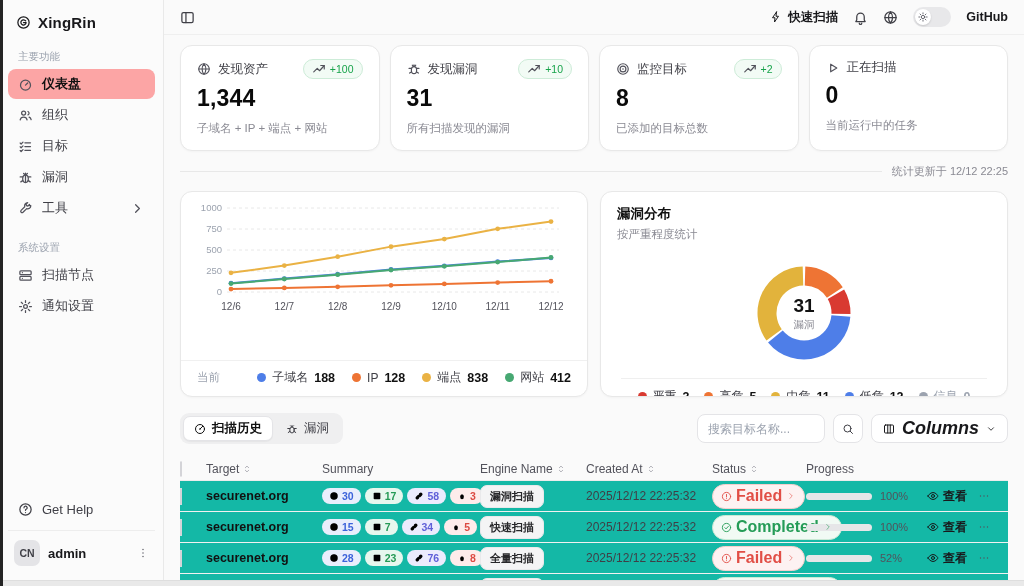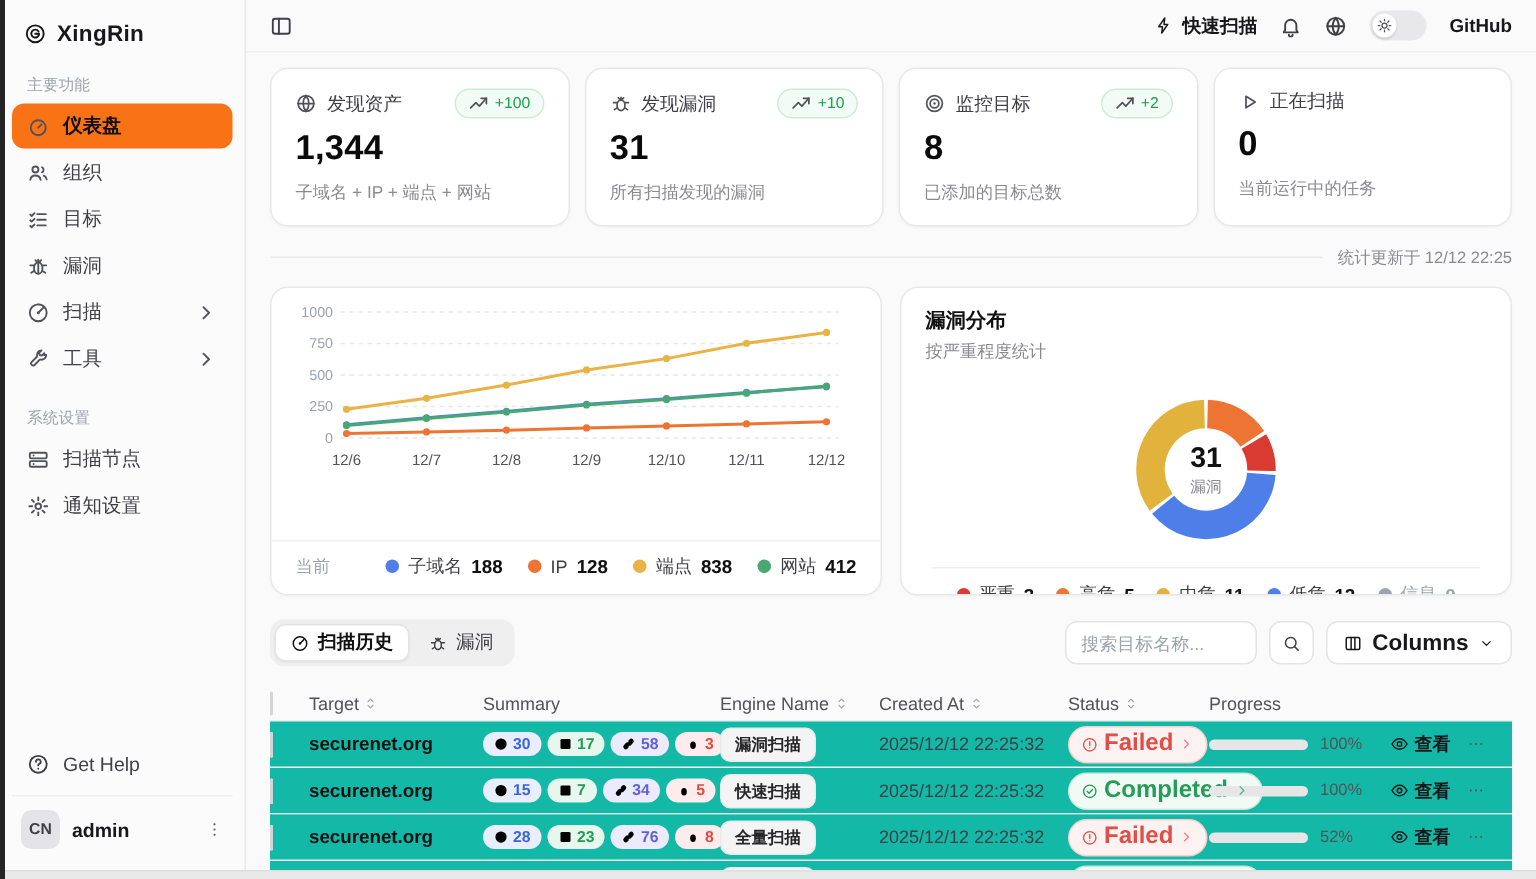--- a/index.html
+++ b/index.html
@@ -17,21 +17,21 @@
   svg.ic-xs { width:10px; height:10px; }
 
   
   .sidebar { width:164px; flex:none; background:#fbfbfb; border-right:1px solid #e9e9e9; display:flex; flex-direction:column; padding:10px 8px 8px; position:relative; z-index:10;}
   .logo-row { display:flex; align-items:center; gap:7px; padding:4px 8px 2px; }
   .logo-mark { width:19px; height:19px; color:#18181b; }
   .logo-text { font-size:15px; font-weight:bold; letter-spacing:.2px; }
   .section-label { font-size:10.5px; color:#9ca3af; padding:0 10px; margin:17px 0 5px; }
   .nav-item { display:flex; align-items:center; gap:9px; height:30px; padding:0 10px; border-radius:8px; color:#3f3f46; cursor:pointer; margin-bottom:1px; }
   .nav-item .ic { color:#52525b; width:15px; height:15px; }
-  .nav-item.active { background:#f97316; color:#111; font-weight:bold; }
+  .nav-item.active { background:#fca5a5; color:#111; font-weight:bold; }
   .nav-item .grow { flex:1; }
   .nav-chevron { color:#71717a; }
   .sidebar-spacer { flex:1; }
   .help-row { display:flex; align-items:center; gap:9px; padding:7px 10px; color:#3f3f46; cursor:pointer; }
   .user-row { display:flex; align-items:center; gap:8px; padding:9px 6px 12px; border-top:1px solid #ededed; margin-top:6px; cursor:pointer; }
   .avatar { width:26px; height:26px; border-radius:7px; background:#e4e4e7; color:#3f3f46; font-size:10.5px; font-weight:bold; display:flex; align-items:center; justify-content:center; }
   .user-name { font-weight:bold; font-size:13px; flex:1; }
   .dots-v { color:#52525b; }
 
   
@@ -84,21 +84,21 @@
 
   
   .table-toolbar { display:flex; align-items:center; margin-top:16px; }
   .tab-group { display:flex; background:#efeff0; border-radius:9px; padding:3px; gap:2px; }
   .tab { display:flex; align-items:center; gap:6px; font-size:12.5px; padding:4px 11px; border-radius:7px; color:#3f3f46; cursor:pointer; }
   .tab.active { background:#fff; border:1px solid #e4e4e7; box-shadow:0 1px 1px rgba(0,0,0,.04); font-weight:bold; color:#111; padding:3px 10px; }
   .toolbar-right { margin-left:auto; display:flex; gap:8px; align-items:center; }
   .search-input { width:128px; height:29px; border:1px solid #e4e4e7; border-radius:8px; background:#fff; padding:0 10px; font-size:12px; color:#18181b; font-family:inherit; }
   .search-input::placeholder { color:#9ca3af; }
   .sq-btn { width:30px; height:29px; border:1px solid #e4e4e7; border-radius:8px; background:#fff; display:flex; align-items:center; justify-content:center; color:#3f3f46; cursor:pointer; }
-  .columns-btn { height:29px; border:1px solid #e4e4e7; border-radius:8px; background:#fff; display:flex; align-items:center; gap:7px; padding:0 11px; font-size:15px; font-weight:bold; color:#18181b; cursor:pointer; }
+  .columns-btn { height:29px; border:1px solid #e4e4e7; border-radius:8px; background:#fff; display:flex; align-items:center; gap:7px; padding:0 11px; font-size:18px; font-weight:bold; color:#18181b; cursor:pointer;font-style:italic; }
 
   
   .data-table { margin-top:13px; }
   .t-row { display:grid; grid-template-columns:26px 116px 158px 106px 126px 94px 112px 74px; align-items:center; }
   .t-head { height:24px; color:#52525b; font-size:12px; border-bottom:1px solid #ececec; }
   .t-head .th { display:flex; align-items:center; gap:3px; cursor:pointer; }
   .t-head .sort-ic { color:#a1a1aa; }
   .t-body .t-row { height:31px; background:#14b8a6; border-bottom:1px solid #f1f1f1; }
   .checkbox { width:14px; height:14px; border:1px solid #d4d4d8; border-radius:4px; background:#fff; cursor:pointer; }
   .cell-target { font-weight:bold; font-size:12.5px; color:#111; }
@@ -166,33 +166,20 @@
         <path d="M3.5 6.5l1.5 1.5L8 5M3.5 12.5l1.5 1.5L8 11M3.5 18.5l1.5 1.5L8 17"></path>
       </svg>
     <span>目标</span>
   </div>
   <div class="nav-item">
     <svg class="ic" viewBox="0 0 24 24">
         <ellipse cx="12" cy="14" rx="4.5" ry="6"></ellipse>
         <path d="M12 8V5M9 5.5 10.5 7M15 5.5 13.5 7M7.5 11H3.5M7.5 17l-3 2M16.5 11h4M16.5 17l3 2M12 9v10"></path>
       </svg>
     <span>漏洞</span>
-  </div>
-  <div class="nav-item">
-    <svg class="ic" viewBox="0 0 24 24">
-        <circle cx="12" cy="12" r="9"></circle>
-        <path d="M12 12l5.5-5.5"></path>
-        <circle cx="12" cy="12" r="1.6" fill="currentColor" stroke="none"></circle>
-        <path d="M12 3a9 9 0 0 1 6.4 2.6" opacity=".5"></path>
-      </svg>
-    <span>扫描</span>
-    <span class="grow"></span>
-    <svg class="ic ic-sm nav-chevron" viewBox="0 0 24 24">
-        <path d="M9 6l6 6-6 6"></path>
-      </svg>
   </div>
   <div class="nav-item">
     <svg class="ic" viewBox="0 0 24 24">
         <path d="M20.5 7.5a5 5 0 0 1-6.6 4.7L8 18.1a2.2 2.2 0 0 1-3.1-3.1l5.9-5.9A5 5 0 0 1 15.5 2.6L12.9 5.2l.6 2.3 2.3.6 2.6-2.6c.07.6.1 1.3.1 2z"></path>
       </svg>
     <span>工具</span>
     <span class="grow"></span>
     <svg class="ic ic-sm nav-chevron" viewBox="0 0 24 24">
         <path d="M9 6l6 6-6 6"></path>
       </svg>

